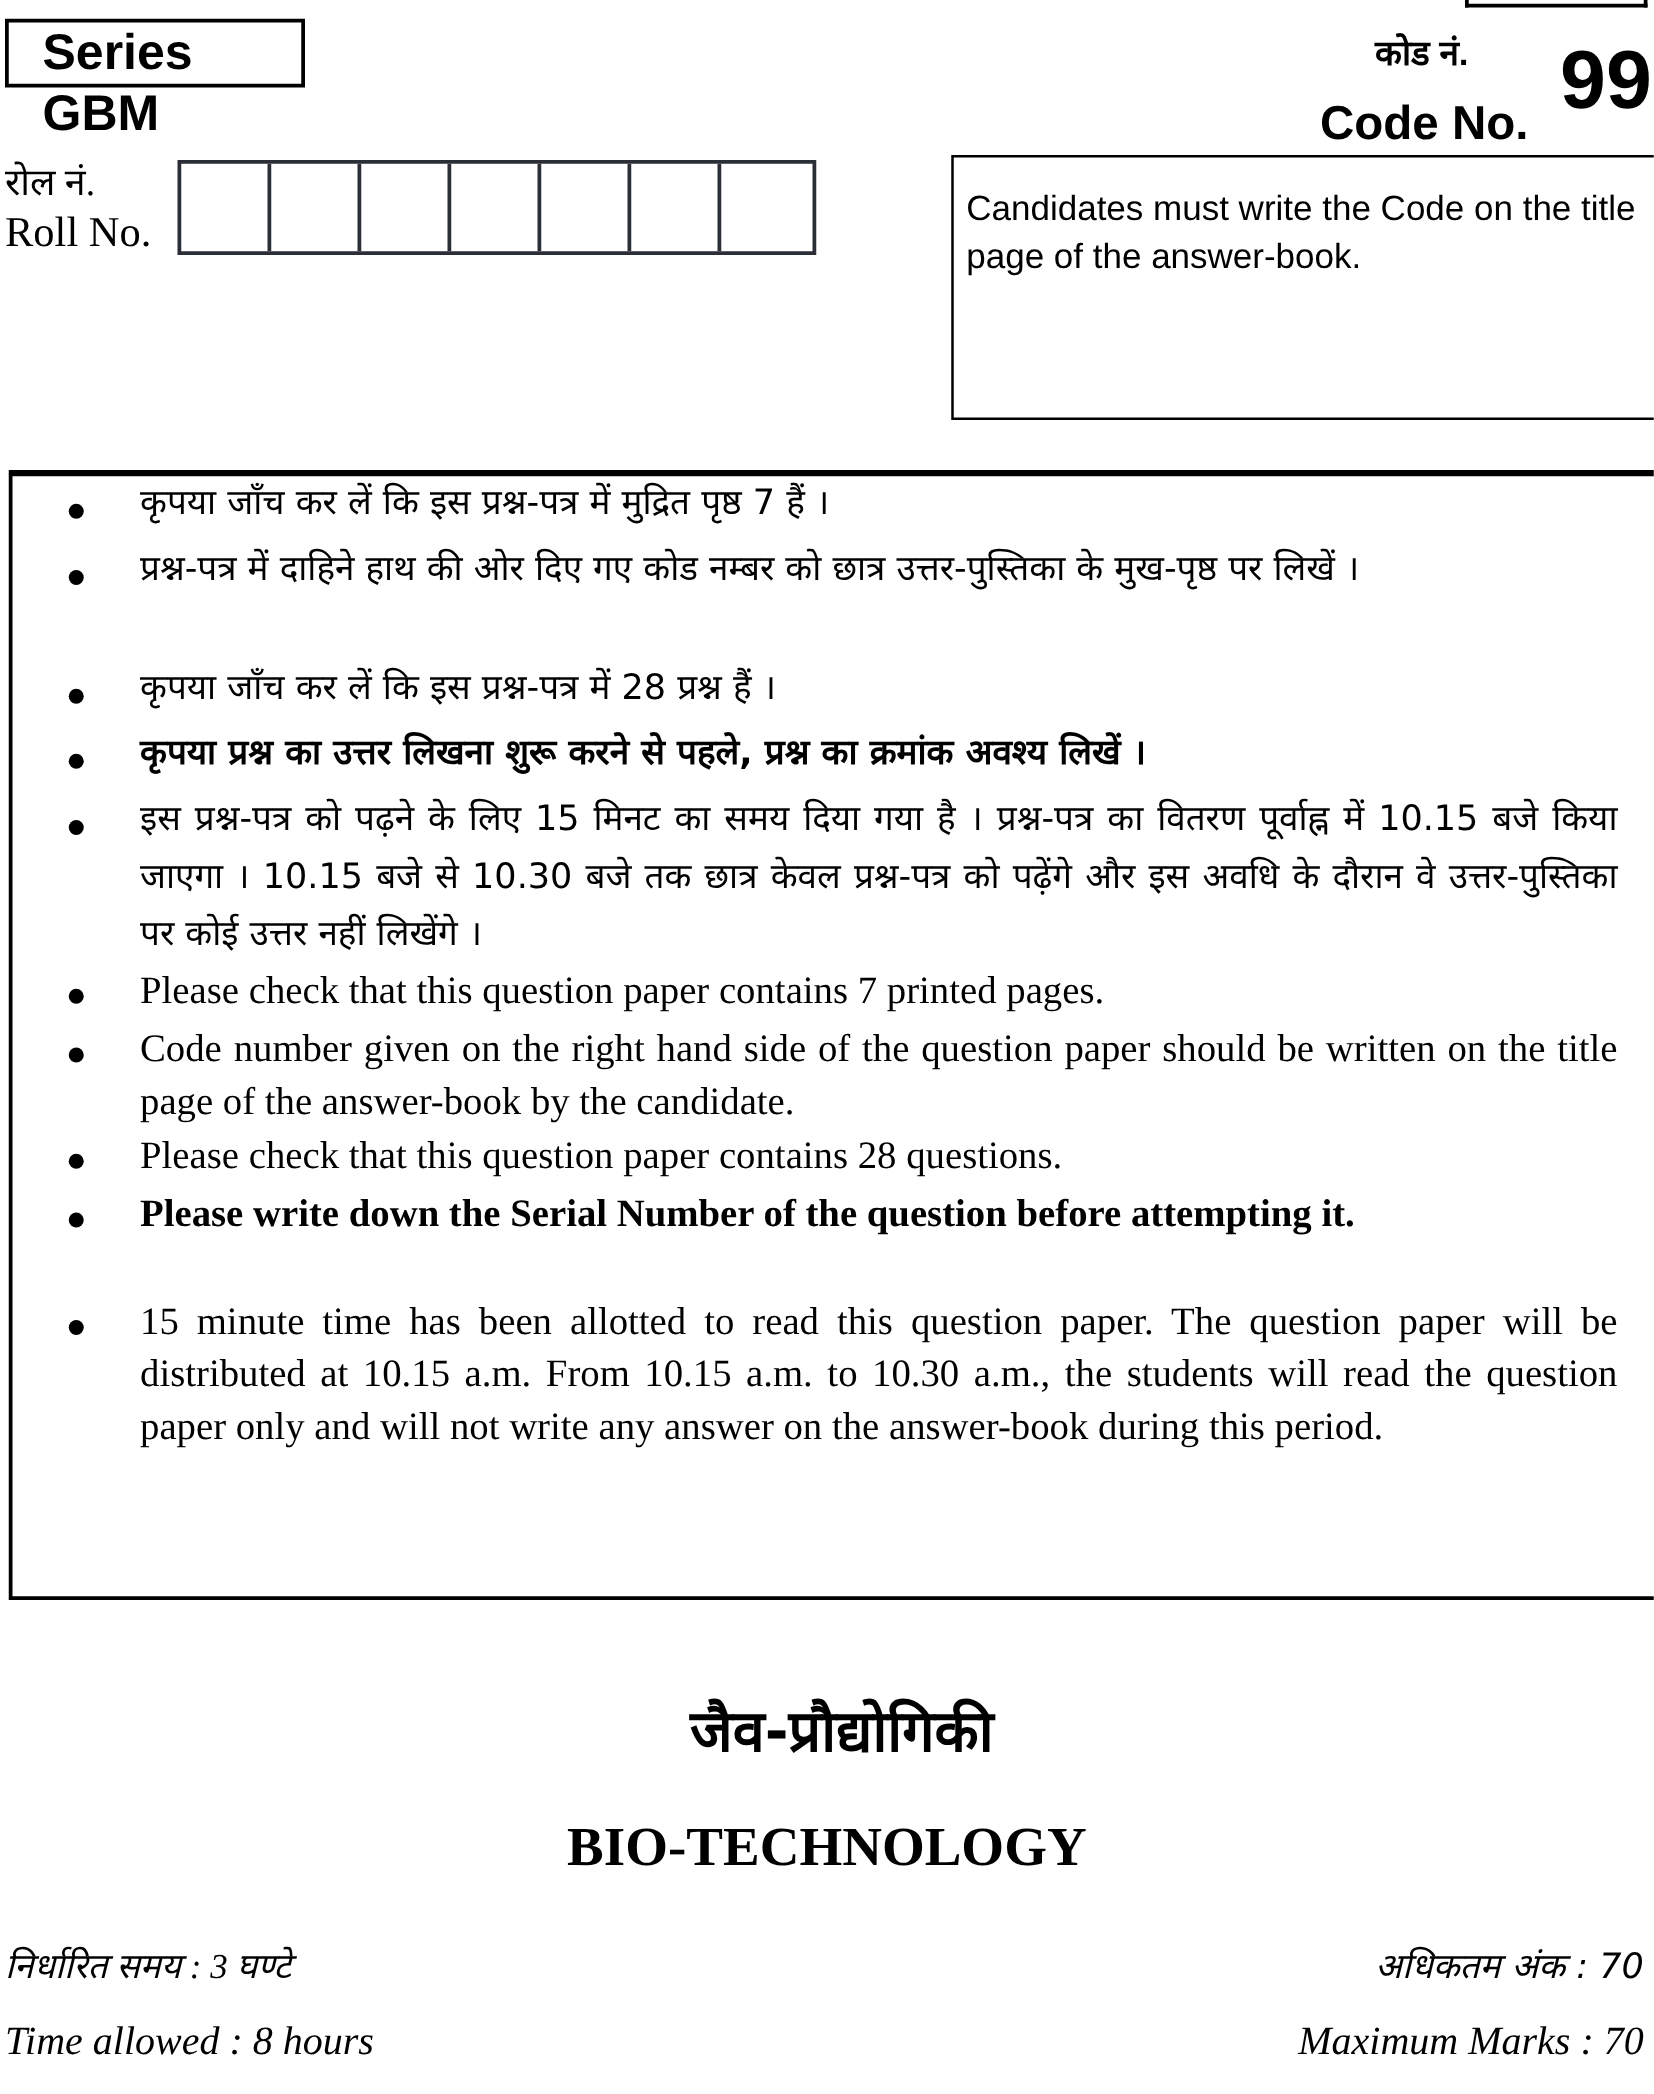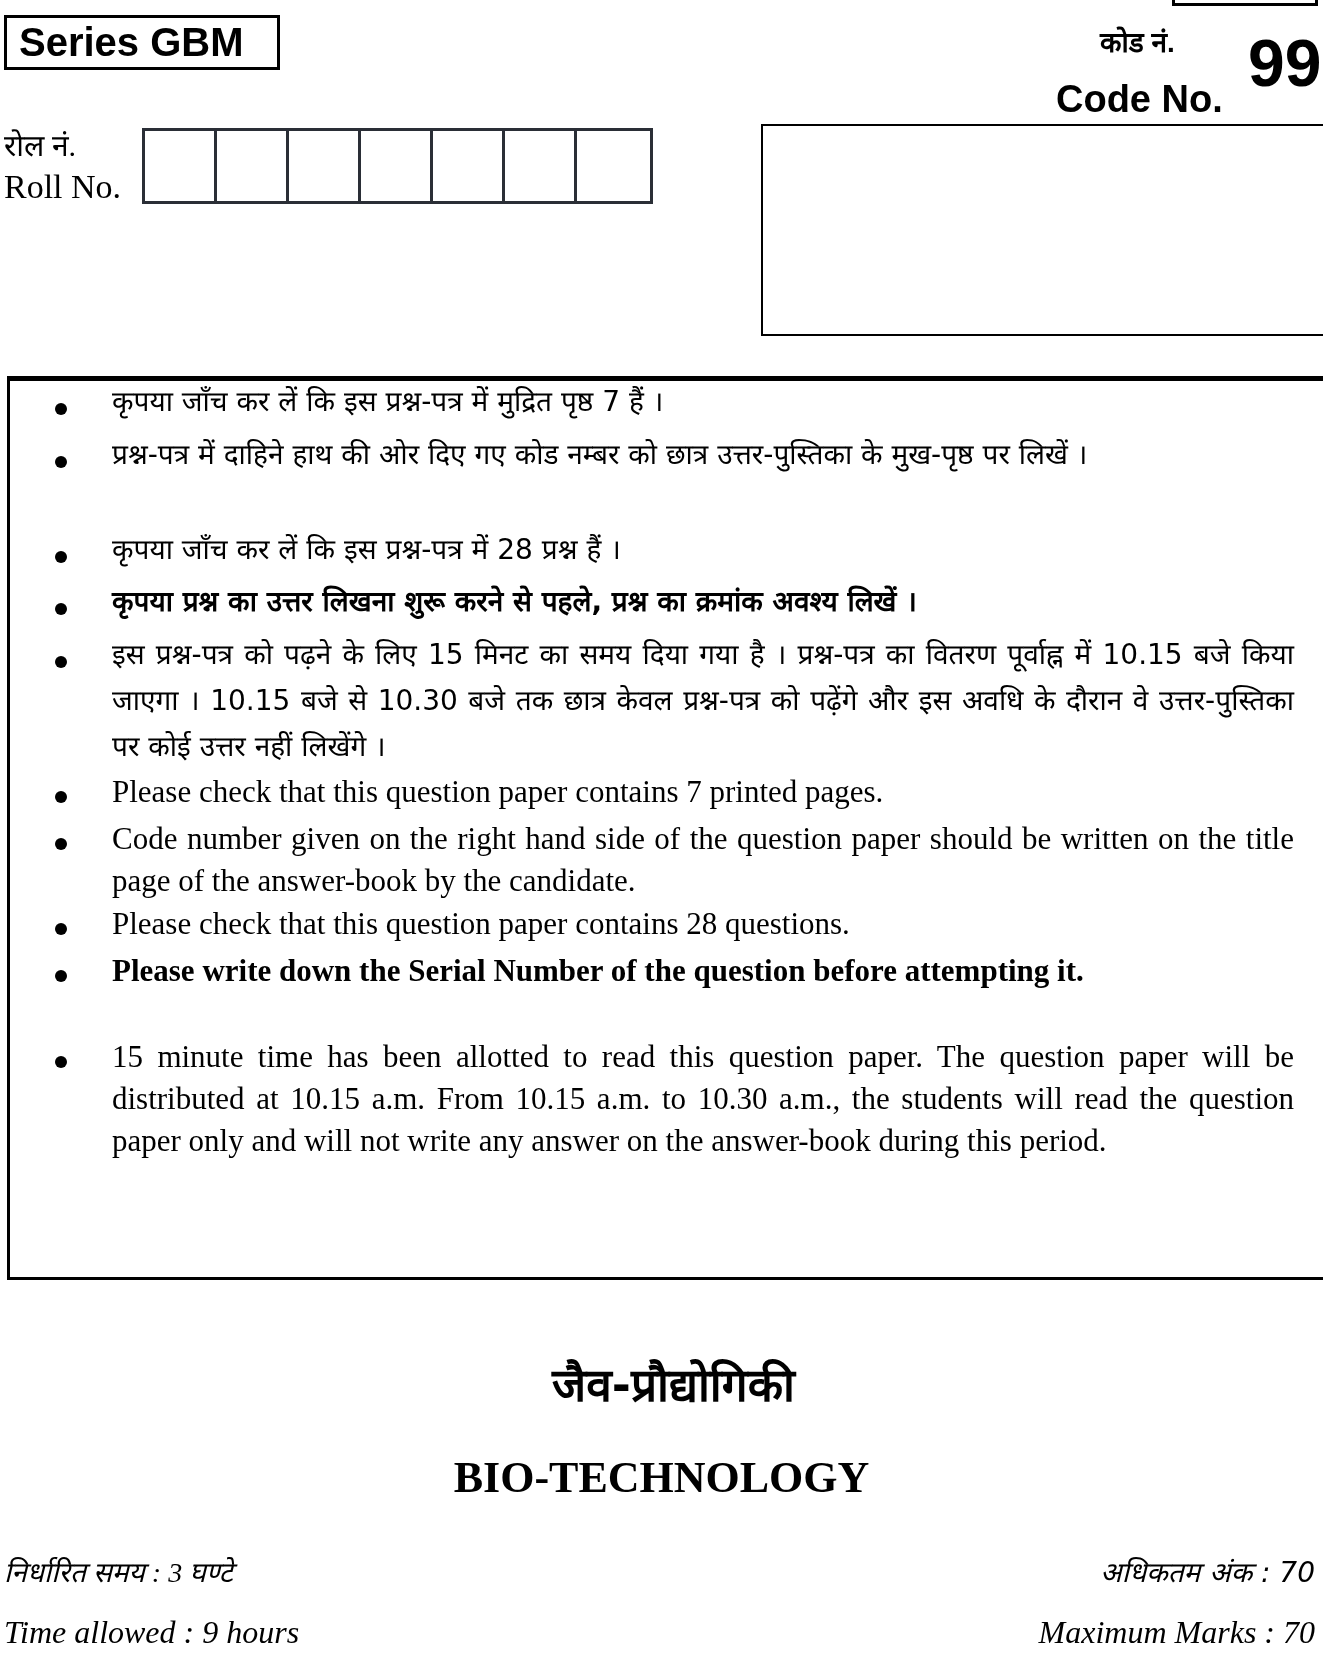--- a/index.html
+++ b/index.html
@@ -1,18 +1,18 @@
 <!DOCTYPE html>
 <html><head>
 <meta charset="utf-8">
 <style>
   html, body { margin: 0; padding: 0; background: #ffffff; }
   body { width: 1323px; height: 1675px; position: relative; overflow: hidden; color: #000; font-family: "Liberation Serif", serif; }
   .abs { position: absolute; }
-  .series-box { left: 4px; top: 15px; width: 276px; height: 55px; border: 3px solid #000; box-sizing: border-box; font-family: "Liberation Sans", sans-serif; font-weight: bold; font-size: 40px; line-height: 49px; padding-left: 12px; }
+  .series-box { left: 4px; top: 15px; width: 240px; height: 55px; border: 3px solid #000; box-sizing: border-box; font-family: "Liberation Sans", sans-serif; font-weight: bold; font-size: 40px; line-height: 49px; padding-left: 27px; }
   .top-right-stub { left: 1172px; top: -4px; width: 146px; height: 10px; border: 3px solid #000; border-top: none; box-sizing: border-box; }
   .code-hi { left: 1100px; top: 22px; font-family: "Liberation Sans", sans-serif; font-weight: bold; font-size: 28px; text-align: right; }
   .code-en { left: 1056px; top: 78px; font-family: "Liberation Sans", sans-serif; font-weight: bold; font-size: 38px; }
   .code-num { left: 1248px; top: 28px; font-family: "Liberation Sans", sans-serif; font-weight: bold; font-size: 66px; line-height: 70px; }
   .roll-hi { left: 4px; top: 124px; font-size: 30px; }
   .roll-en { left: 4px; top: 168px; font-size: 34px; }
   .roll-boxes { left: 142px; top: 128px; display: flex; border: 3px solid #2a2e36; height: 76px; box-sizing: border-box; }
   .roll-cell { width: 72px; height: 100%; border-right: 3px solid #2a2e36; box-sizing: border-box; }
   .roll-cell:last-child { border-right: none; width: 73px; }
   .cand-box { left: 761px; top: 124px; width: 570px; height: 212px; border: 2px solid #000; box-sizing: border-box; padding: 18px 0 0 10px; }
@@ -50,20 +50,21 @@
   <div class="roll-cell"></div>
   <div class="roll-cell"></div>
   <div class="roll-cell"></div>
   <div class="roll-cell"></div>
   <div class="roll-cell"></div>
   <div class="roll-cell"></div>
   <div class="roll-cell"></div>
 </div>
 
 <div class="abs cand-box">
+  <div class="cand-en">Candidates must write the Code on the title page of the answer-book.</div>
 </div>
 
 <div class="abs instr-box">
   <ul class="instr-list">
     <li class="instr-item" style="top:0px">
       <span class="bullet" style="top:22px"></span>
       <span class="instr-text hi" style="top:-2px">कृपया जाँच कर लें कि इस प्रश्न-पत्र में मुद्रित पृष्ठ 7 हैं ।</span>
     </li>
     <li class="instr-item" style="top:0px">
       <span class="bullet" style="top:75px"></span>
@@ -101,15 +102,15 @@
       <span class="bullet" style="top:675px"></span>
       <span class="instr-text" style="top:655px">15 minute time has been allotted to read this question paper. The question paper will be distributed at 10.15 a.m. From 10.15 a.m. to 10.30 a.m., the students will read the question paper only and will not write any answer on the answer-book during this period.</span>
     </li>
   </ul>
 </div>
 
 <div class="abs title-hi">जैव-प्रौद्योगिकी</div>
 <div class="abs title-en">BIO-TECHNOLOGY</div>
 
 <div class="abs time-hi">निर्धारित समय : 3 घण्टे</div>
-<div class="abs time-en">Time allowed : 9 hours</div>
+<div class="abs time-en">Time allowed : 8 hours</div>
 <div class="abs marks-hi">अधिकतम अंक : 70</div>
 <div class="abs marks-en">Maximum Marks : 70</div>
 
 </body></html>

